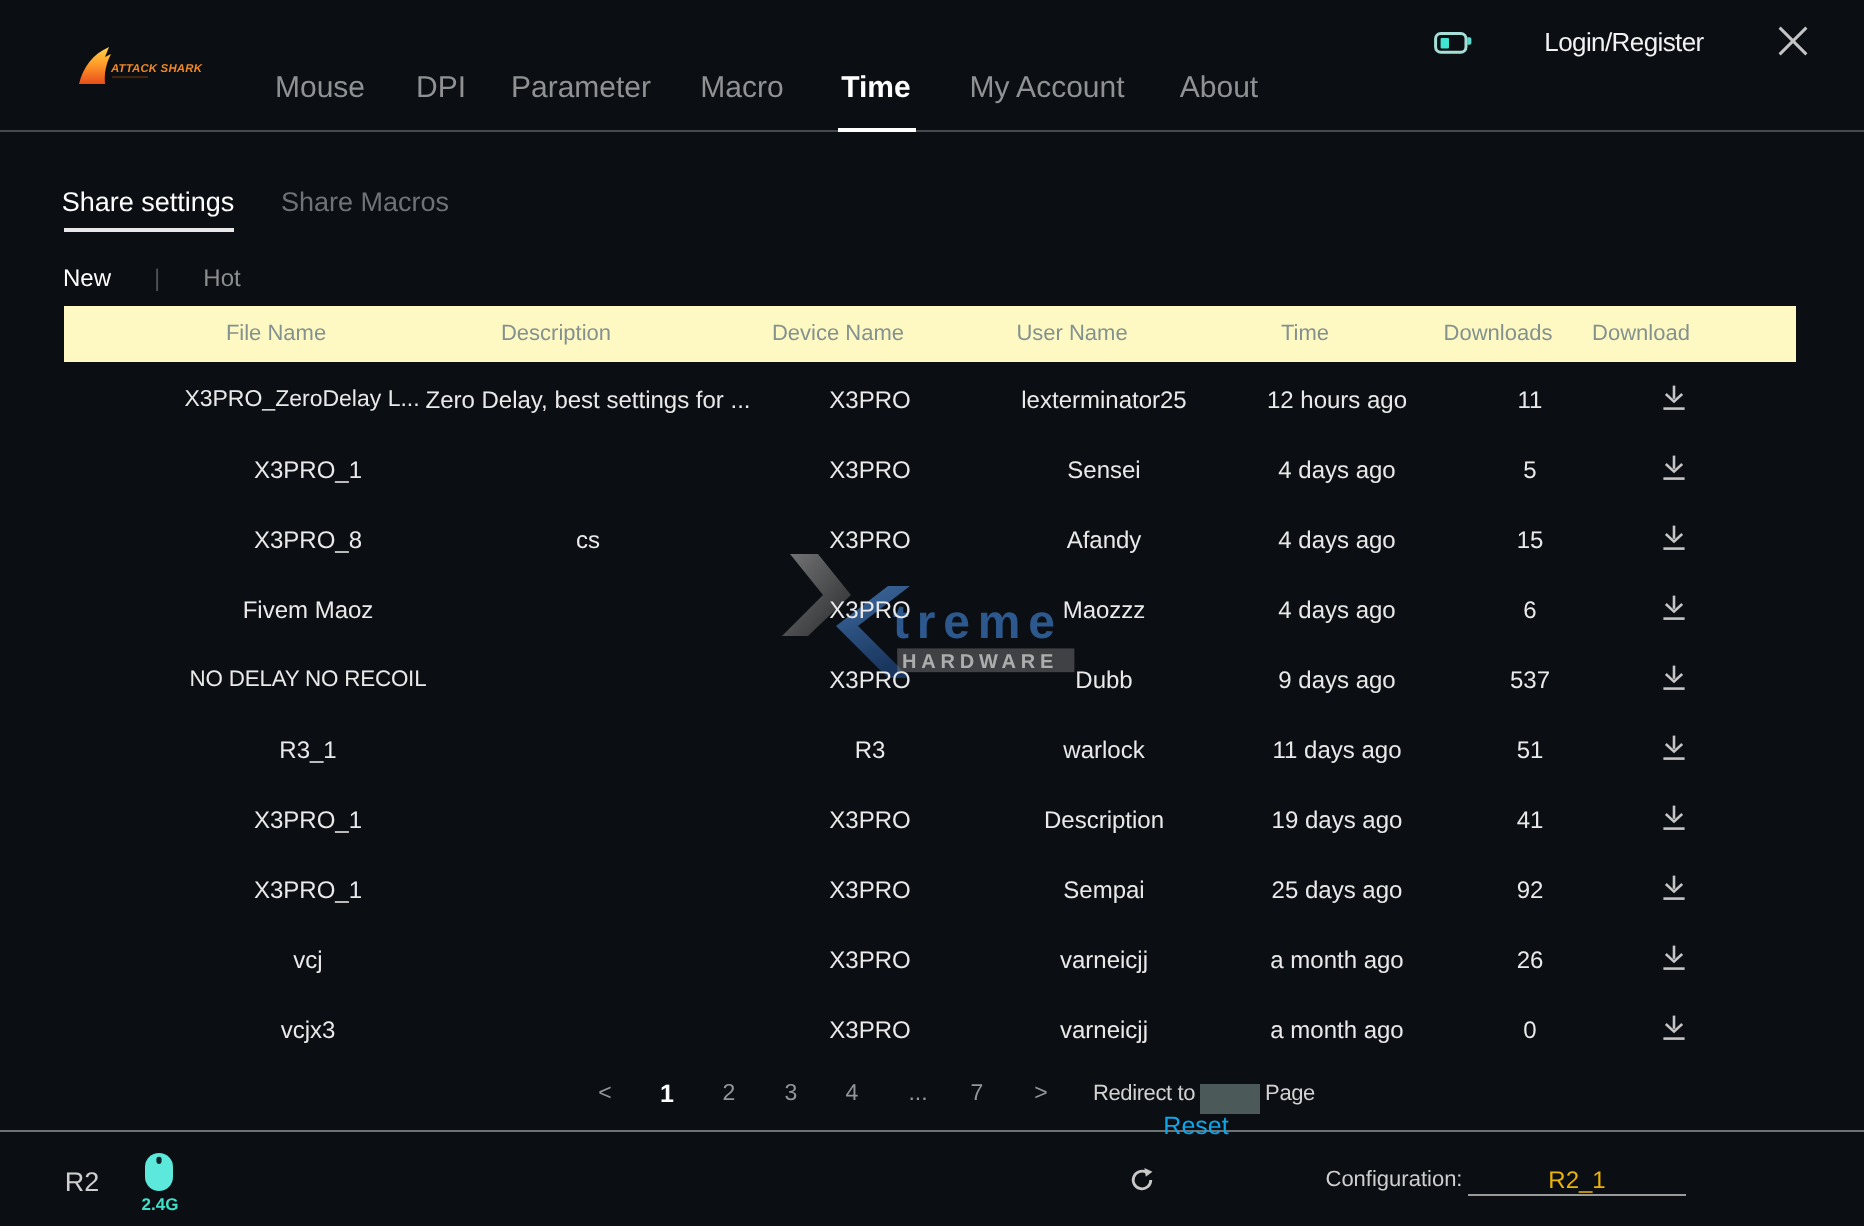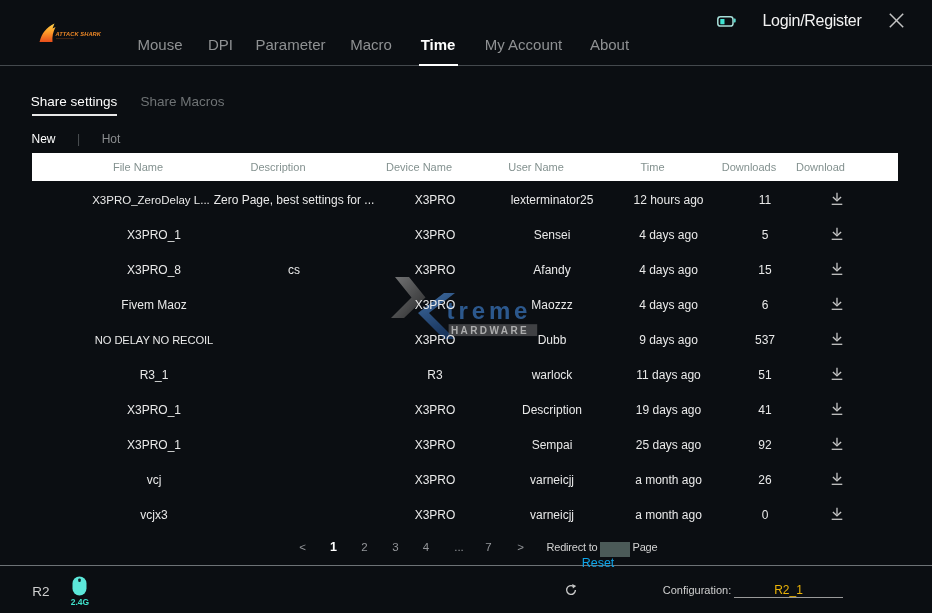--- a/index.html
+++ b/index.html
@@ -7,21 +7,21 @@
     font-family:"Liberation Sans", sans-serif; }
   .abs { position:absolute; }
   .ctr { transform:translate(-50%,-50%); white-space:nowrap; }
   #topbar { position:absolute; left:0; top:0; width:932px; height:66px; border-bottom:1px solid #44494d; }
   .nav { position:absolute; top:44px; transform:translate(-50%,-50%); font-size:15px; color:#8f9193; white-space:nowrap; }
   .nav.on { color:#ffffff; font-weight:bold; }
   #nav-underline { position:absolute; left:419px; top:64px; width:39px; height:2px; background:#fff; z-index:3; }
   .stab { position:absolute; top:100.5px; transform:translate(-50%,-50%); font-size:13.5px; white-space:nowrap; }
   #stab-underline { position:absolute; left:32px; top:114px; width:85px; height:1.5px; background:#e8e8e8; }
   .sort { position:absolute; top:139px; transform:translate(-50%,-50%); font-size:12px; white-space:nowrap; }
-  #thead { position:absolute; left:32px; top:153px; width:866px; height:28px; background:#ffffff; }
+  #thead { position:absolute; left:32px; top:153px; width:866px; height:28px; background:#fef9c3; }
   #thead span { position:absolute; top:14px; transform:translate(-50%,-50%); font-size:11px; color:#83918f; white-space:nowrap; }
   .row { position:absolute; left:16px; top:0; width:932px; height:35px; z-index:2;text-decoration:underline; }
   .row .c { position:absolute; top:17.5px; transform:translate(-50%,-50%); font-size:12px; color:#e9e9e9; white-space:nowrap; }
   .pg { position:absolute; top:547px; transform:translate(-50%,-50%); font-size:11.5px; color:#94969a; white-space:nowrap; }
   .pg.on { color:#ffffff; font-weight:bold; font-size:12.5px; }
   #footline { position:absolute; left:0; top:565px; width:932px; height:1px; background:#6d7276; }
 </style>
 </head>
 <body>
 <div id="topbar">
@@ -42,21 +42,21 @@
   <span class="nav" style="left:290.5px">Parameter</span>
   <span class="nav" style="left:371px">Macro</span>
   <span class="nav on" style="left:438px">Time</span>
   <span class="nav" style="left:523.5px">My Account</span>
   <span class="nav" style="left:609.5px">About</span>
   <svg class="abs" style="left:715.5px;top:14px" width="21" height="13" viewBox="0 0 21 13">
     <rect x="1.8" y="2.8" width="15.2" height="9.3" rx="2.6" fill="none" stroke="#a8ded8" stroke-width="1.5"></rect>
     <rect x="4.3" y="5" width="4.2" height="5.2" rx="0.5" fill="#3fe4d2"></rect>
     <path d="M17.6 4.6 h1.2 a0.9 0.9 0 0 1 0.9 0.9 v2 a0.9 0.9 0 0 1 -0.9 0.9 h-1.2 Z" fill="#5ad8cc"></path>
   </svg>
-  <span class="abs ctr" style="left:812px;top:20.5px;font-size:16px;letter-spacing:-0.3px;color:#f2f2f2">Login/Register</span>
+  <span class="abs ctr" style="left:812px;top:20.5px;font-size:13px;letter-spacing:-0.3px;color:#f2f2f2">Login/Register</span>
   <svg class="abs" style="left:888px;top:12px" width="17" height="17" viewBox="0 0 17 17" stroke="#c4c4c4" stroke-width="1.5">
       <line x1="1.8" y1="1.8" x2="15.2" y2="15.2"></line>
       <line x1="15.2" y1="1.8" x2="1.8" y2="15.2"></line>
     </svg>
 </div>
 <div id="nav-underline"></div>
 
 <span class="stab" style="left:74px;color:#fdfdfd">Share settings</span>
 <span class="stab" style="left:182.5px;color:#6f7375">Share Macros</span>
 <div id="stab-underline"></div>
@@ -89,21 +89,21 @@
     <path d="M10 6 L24 6 L40.5 26.5 L19 47 L6 47 L26.5 26.5 Z" fill="url(#wgray)" opacity="0.85"></path>
     <path d="M59 22 L33 42 L59 68 L70 68 L44 42 L70 22 Z" fill="url(#wblue)"></path>
     <text x="61.5" y="48" font-size="24" font-weight="bold" fill="#31639f" letter-spacing="3.9">treme</text>
     <rect x="63.6" y="53.2" width="88.6" height="11.9" fill="#848484" opacity="0.5"></rect>
     <text x="66" y="63" font-size="10" font-weight="bold" fill="#c4c4c4" letter-spacing="2.4">HARDWARE</text>
   </g>
 </svg>
 
 <div class="row" style="top:182px">
     <span class="c" style="left:135.0px;font-size:11.5px">X3PRO_ZeroDelay L...</span>
-    <span class="c" style="left:278.0px">Zero Page, best settings for ...</span>
+    <span class="c" style="left:278.0px">Zero Delay, best settings for ...</span>
     <span class="c" style="left:419.0px">X3PRO</span>
     <span class="c" style="left:536.0px">lexterminator25</span>
     <span class="c" style="left:652.5px">12 hours ago</span>
     <span class="c" style="left:749.0px">11</span>
     <svg width="12" height="14" viewBox="0 0 12 14" style="position:absolute;left:814.5px;top:9.5px" fill="none" stroke="#c6c6c6" stroke-width="1.3">
       <line x1="6" y1="0.8" x2="6" y2="7.4"></line>
       <polyline points="1.9,5.0 6,8.8 10.1,5.0" fill="none"></polyline>
       <line x1="0.7" y1="12.3" x2="11.3" y2="12.3"></line>
     </svg>
   </div>

